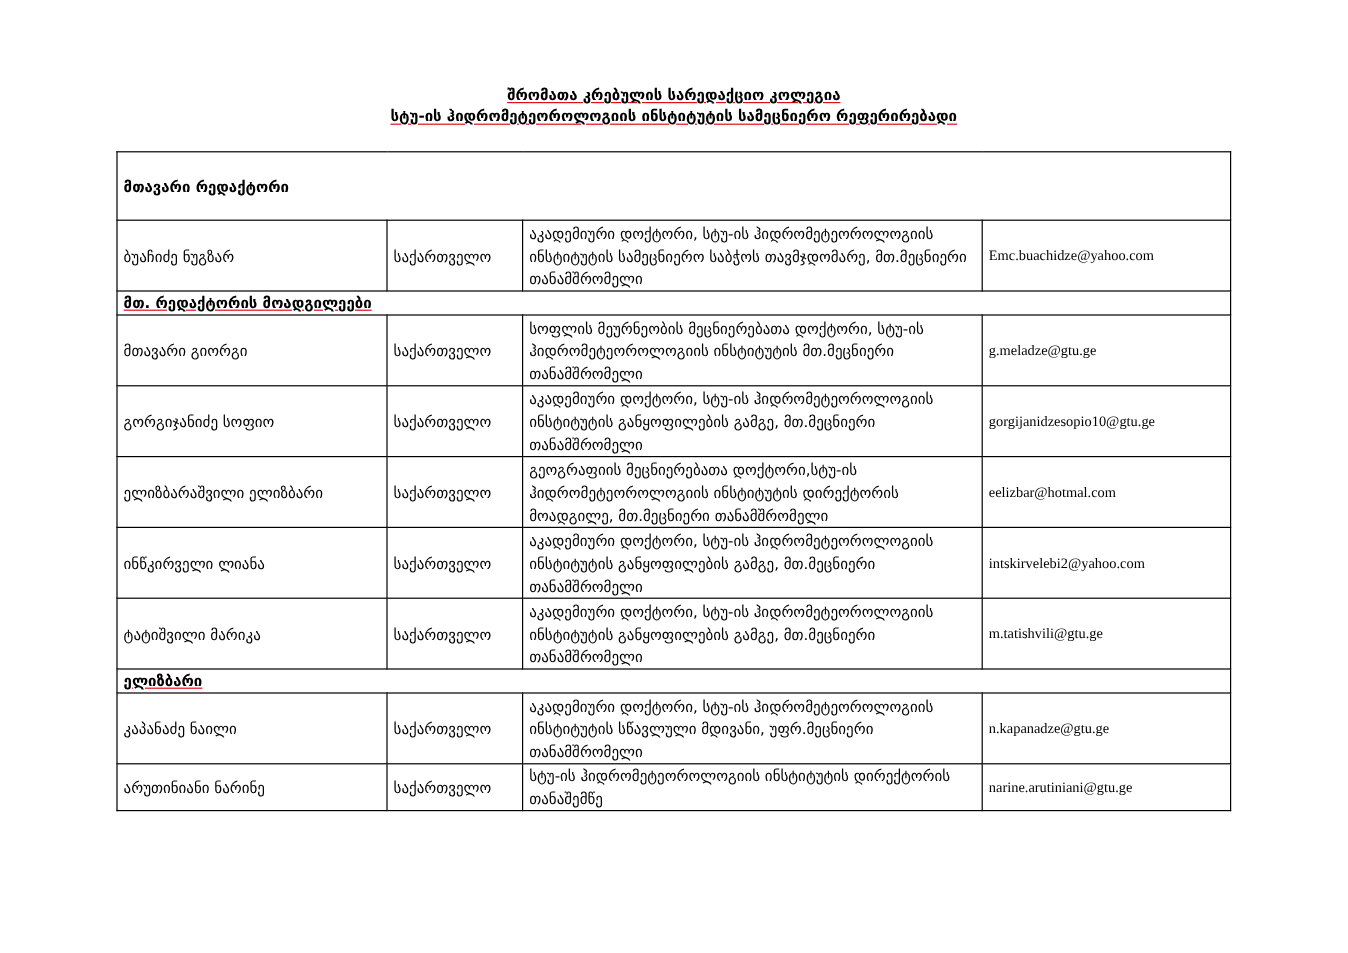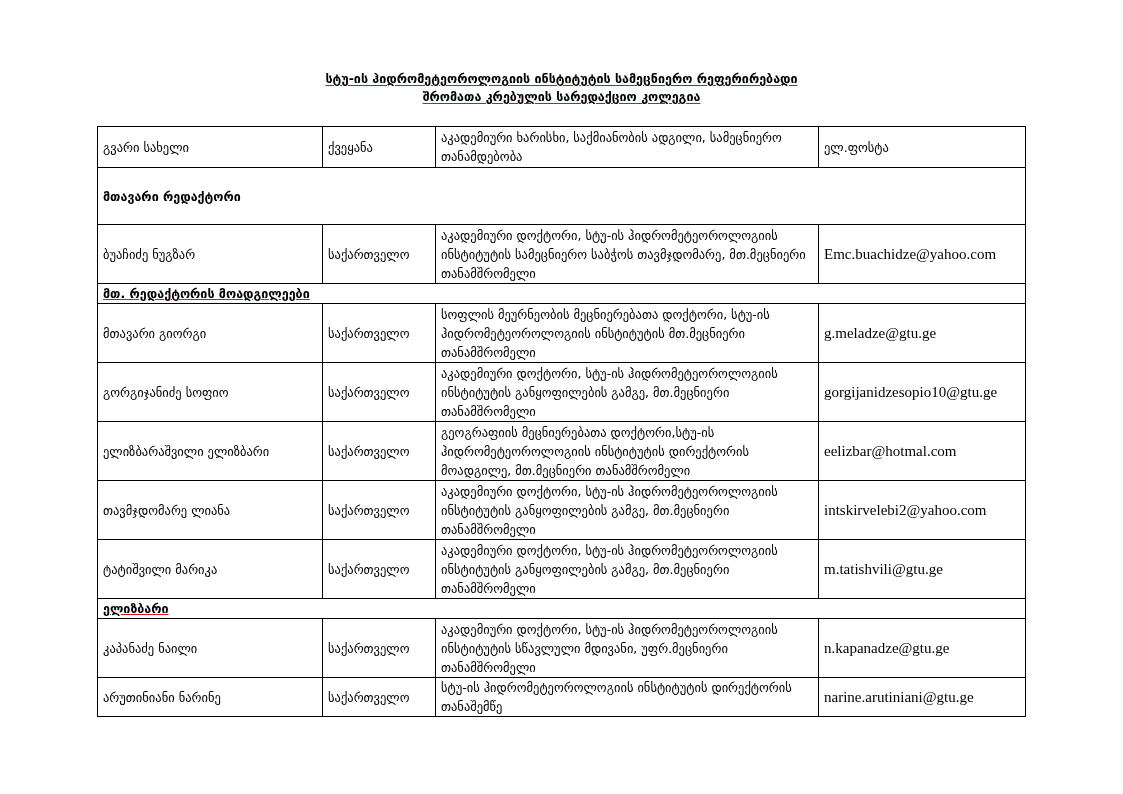--- a/index.html
+++ b/index.html
@@ -12,44 +12,38 @@
               border-collapse: collapse; table-layout: fixed; font-size: 12.5px; }
   table.doc td { border: 1px solid #000; padding: 0 5px; vertical-align: middle; line-height: 19px; }
   col.c1 { width: 225px; } col.c2 { width: 113px; } col.c3 { width: 383px; } col.c4 { width: 207px; }
   .h-row td { height: 40px; }
   .sec td { font-weight: bold; }
   .sec-tall td { height: 56px; vertical-align: top; padding-top: 2px; margin-left: 48px; }
   .sec-short td { height: 19px; }
   .sec-short .lbl { text-decoration: underline; text-decoration-color: #e0101b; }
   .p3 td { height: 58px; }
   .p2 td { height: 38px; }
-  .email { font-family: "Liberation Serif", serif; font-size: 15px; }
+  .email { font-family: "Liberation Serif", serif; font-size: 12px; }
 </style>
 </head>
 <body>
 
 <div class="title">
+  <div><span>შრომათა კრებულის სარედაქციო  კოლეგია</span></div>
   <div><span>სტუ-ის ჰიდრომეტეოროლოგიის ინსტიტუტის სამეცნიერო რეფერირებადი</span></div>
-  <div><span>შრომათა კრებულის სარედაქციო  კოლეგია</span></div>
 </div>
 
 <table class="doc">
   <colgroup>
       <col class="c1">
       <col class="c2">
       <col class="c3">
       <col class="c4">
     </colgroup>
   <tbody>
-    <tr class="h-row">
-      <td>გვარი სახელი</td>
-      <td>ქვეყანა</td>
-      <td>აკადემიური ხარისხი, საქმიანობის ადგილი, სამეცნიერო თანამდებობა</td>
-      <td>ელ.ფოსტა</td>
-    </tr>
 
     <tr class="sec sec-tall">
       <td colspan="4"><span>მთავარი  რედაქტორი</span></td>
     </tr>
     <tr class="p3">
       <td>ბუაჩიძე ნუგზარ</td>
       <td>საქართველო</td>
       <td>აკადემიური დოქტორი, სტუ-ის ჰიდრომეტეოროლოგიის ინსტიტუტის სამეცნიერო საბჭოს თავმჯდომარე, მთ.მეცნიერი თანამშრომელი</td>
       <td class="email">Emc.buachidze@yahoo.com</td>
     </tr>
@@ -69,21 +63,21 @@
       <td>აკადემიური დოქტორი, სტუ-ის ჰიდრომეტეოროლოგიის ინსტიტუტის განყოფილების გამგე,  მთ.მეცნიერი თანამშრომელი</td>
       <td class="email">gorgijanidzesopio10@gtu.ge</td>
     </tr>
     <tr class="p3">
       <td>ელიზბარაშვილი ელიზბარი</td>
       <td>საქართველო</td>
       <td>გეოგრაფიის მეცნიერებათა დოქტორი,სტუ-ის ჰიდრომეტეოროლოგიის ინსტიტუტის დირექტორის მოადგილე, მთ.მეცნიერი თანამშრომელი</td>
       <td class="email">eelizbar@hotmal.com</td>
     </tr>
     <tr class="p3">
-      <td>თავმჯდომარე ლიანა</td>
+      <td>ინწკირველი ლიანა</td>
       <td>საქართველო</td>
       <td>აკადემიური დოქტორი, სტუ-ის ჰიდრომეტეოროლოგიის ინსტიტუტის განყოფილების გამგე,  მთ.მეცნიერი თანამშრომელი</td>
       <td class="email">intskirvelebi2@yahoo.com</td>
     </tr>
     <tr class="p3">
       <td>ტატიშვილი მარიკა</td>
       <td>საქართველო</td>
       <td>აკადემიური დოქტორი, სტუ-ის ჰიდრომეტეოროლოგიის ინსტიტუტის განყოფილების გამგე,  მთ.მეცნიერი თანამშრომელი</td>
       <td class="email">m.tatishvili@gtu.ge</td>
     </tr>

